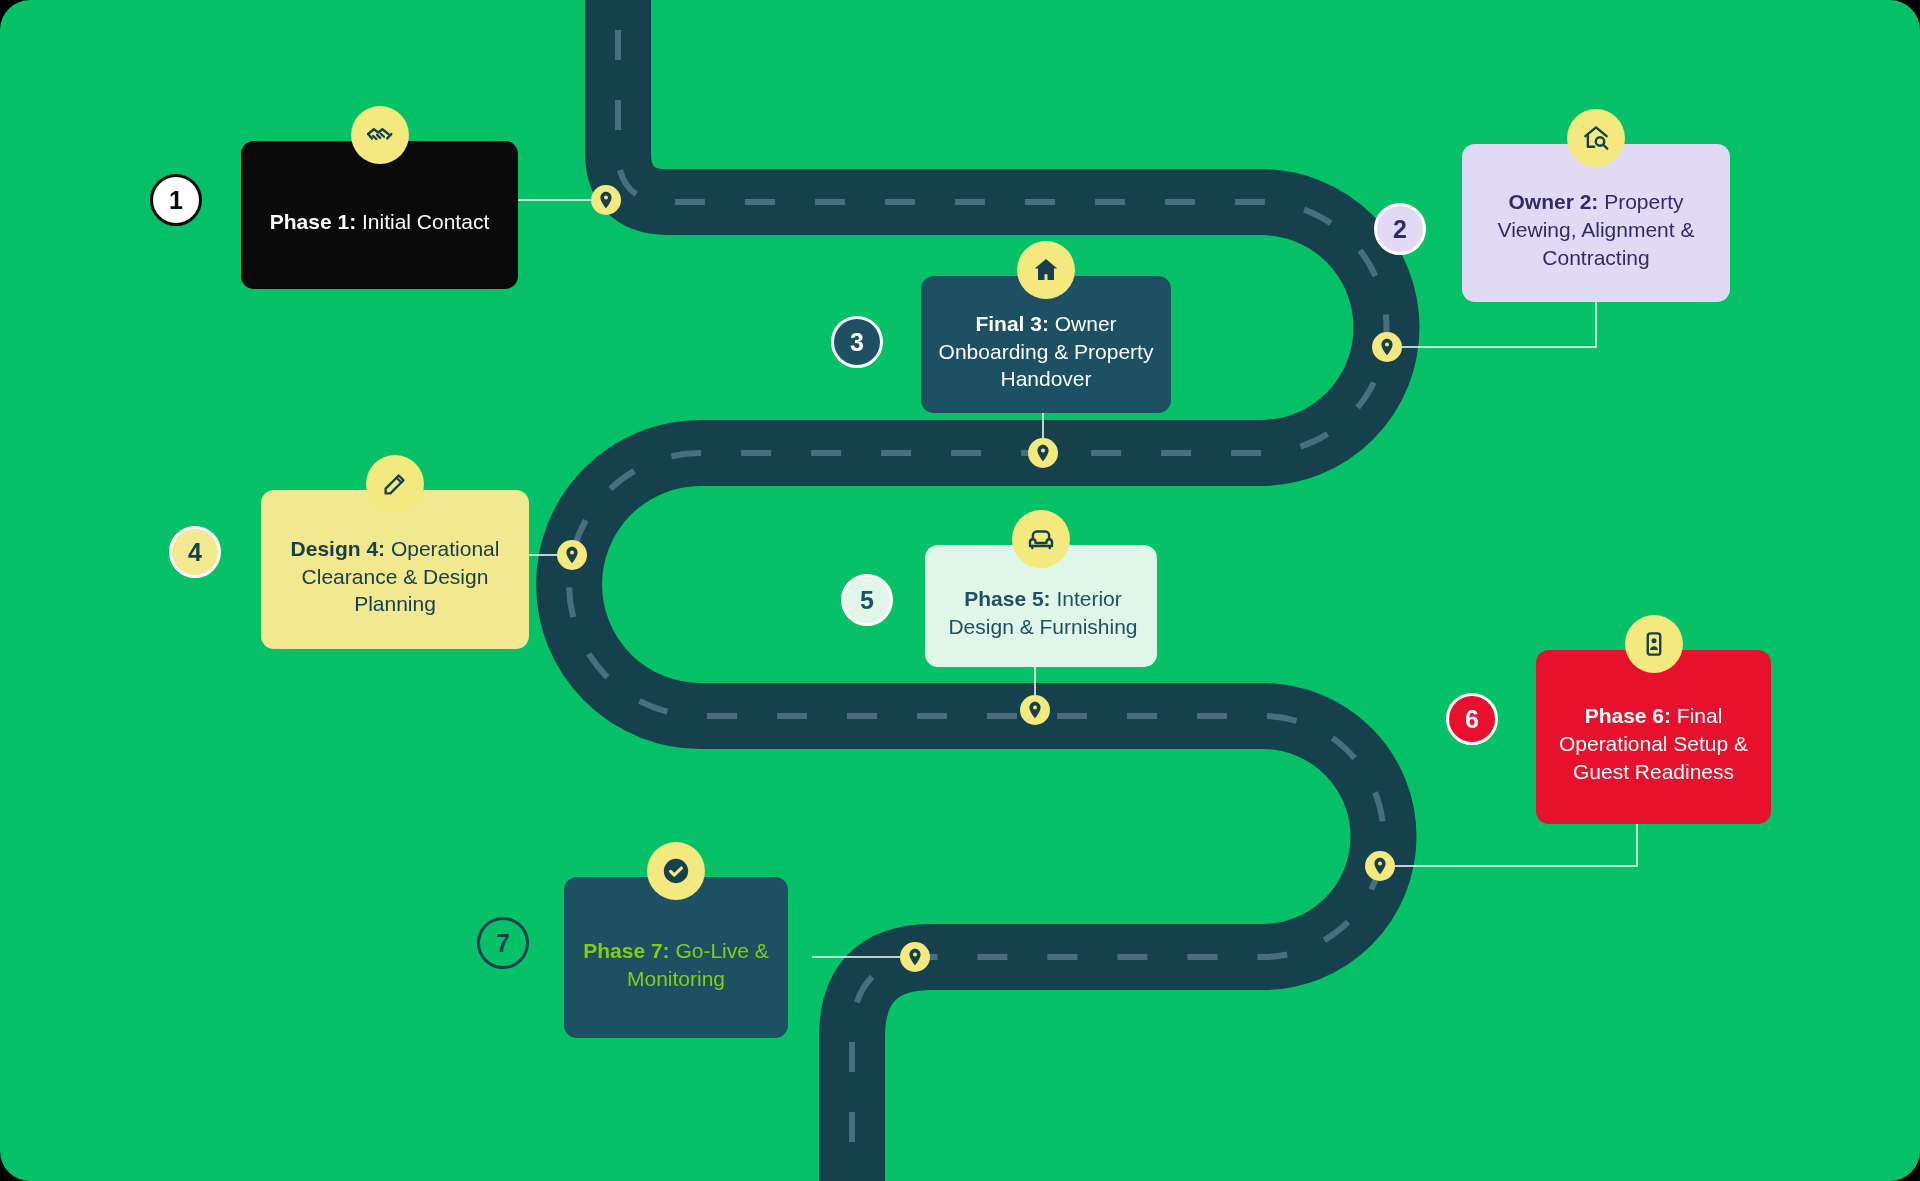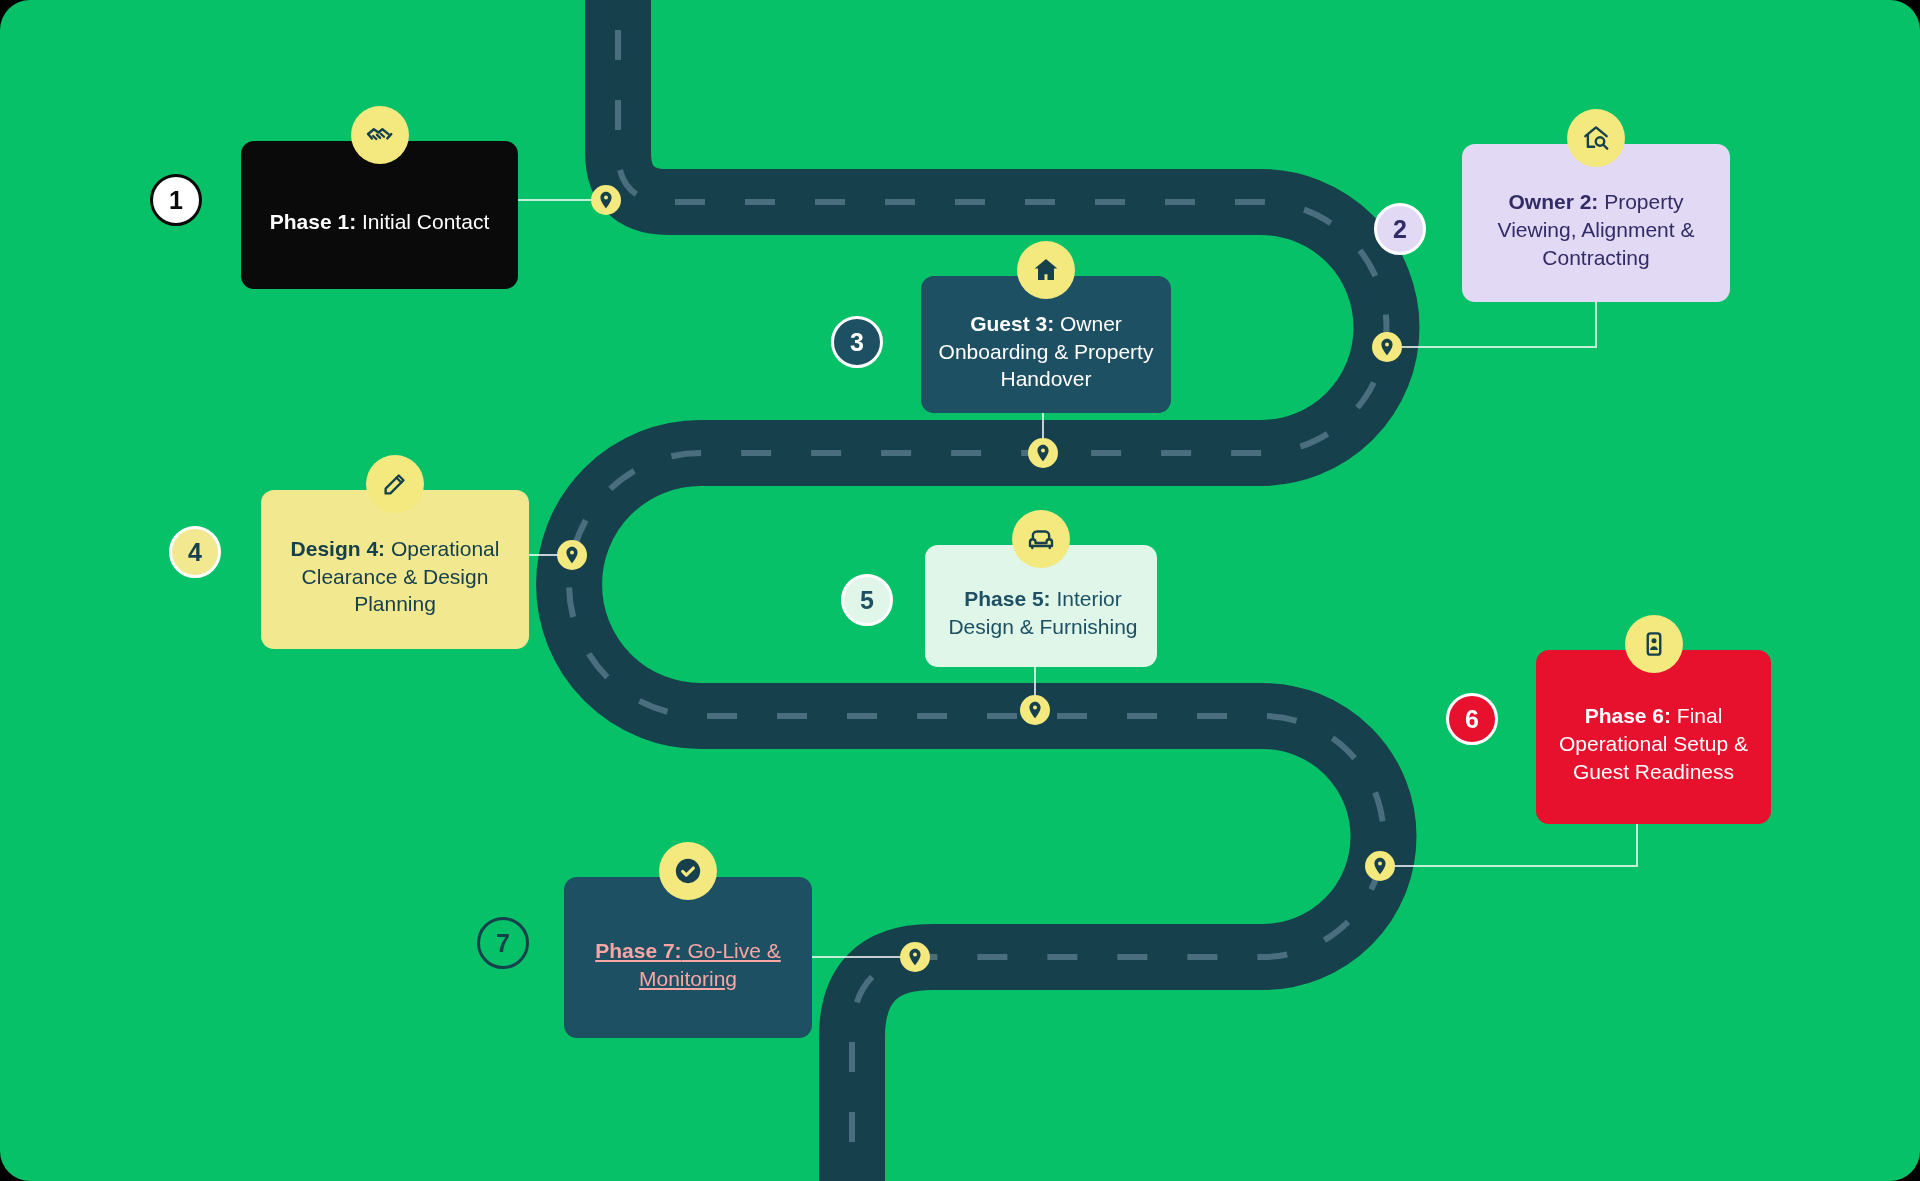--- a/index.html
+++ b/index.html
@@ -89,21 +89,21 @@
     </div>
     <p class="card-title"><b>Owner 2:</b><span> Property Viewing, Alignment &amp; Contracting</span></p>
   </div>
 
   <div class="card" style="left: 921px; top: 276px; width: 250px; height: 137px; background: rgb(28, 80, 98); color: rgb(255, 255, 255);">
     <div class="icon-circle">
       <svg viewBox="0 0 24 24" width="30" height="30" aria-hidden="true">
         <path d="M12 3.2L3 10.8h2.6V20h5.2v-4.6h2.4V20h5.2v-9.2H21L12 3.2z" fill="#17404D"></path>
       </svg>
     </div>
-    <p class="card-title"><b>Guest 3:</b><span> Owner Onboarding &amp; Property Handover</span></p>
+    <p class="card-title"><b>Final 3:</b><span> Owner Onboarding &amp; Property Handover</span></p>
   </div>
 
   <div class="card" style="left: 261px; top: 490px; width: 268px; height: 159px; background: rgb(242, 232, 143); color: rgb(23, 64, 77);">
     <div class="icon-circle">
       <svg viewBox="0 0 24 24" width="30" height="30" aria-hidden="true">
         <g fill="none" stroke="#17404D" stroke-width="1.9" stroke-linecap="round" stroke-linejoin="round">
           <path d="M4.5 19.5v-3.8L15 5.2l3.8 3.8L8.3 19.5H4.5z"></path>
           <path d="M13.2 7l3.8 3.8"></path>
         </g>
       </svg>
@@ -128,21 +128,21 @@
     <div class="icon-circle">
       <svg viewBox="0 0 24 24" width="30" height="30" aria-hidden="true">
         <rect x="7" y="3.5" width="10" height="17" rx="2.2" fill="none" stroke="#17404D" stroke-width="1.9"></rect>
         <circle cx="12" cy="9.3" r="2" fill="#17404D"></circle>
         <path d="M8.7 16.8c.5-2.1 1.7-3.1 3.3-3.1s2.8 1 3.3 3.1z" fill="#17404D"></path>
       </svg>
     </div>
     <p class="card-title"><b>Phase 6:</b><span> Final Operational Setup &amp; Guest Readiness</span></p>
   </div>
 
-  <div class="card" style="left: 564px; top: 877px; width: 248px; height: 161px; background: rgb(28, 80, 98); color: #fca5a5; text-decoration: underline;">
+  <div class="card" style="left: 564px; top: 877px; width: 224px; height: 161px; background: rgb(28, 80, 98); color: #84cc16;">
     <div class="icon-circle">
       <svg viewBox="0 0 24 24" width="34" height="34" aria-hidden="true">
         <circle cx="12" cy="12" r="8.6" fill="#17404D"></circle>
         <path d="M8.2 12.3l2.6 2.6 5-5" fill="none" stroke="#F3E97E" stroke-width="2.2" stroke-linecap="round" stroke-linejoin="round"></path>
       </svg>
     </div>
     <p class="card-title"><b>Phase 7:</b><span> Go-Live &amp; Monitoring</span></p>
   </div>
 
   <div class="badge" style="left: 150px; top: 174px; background: rgb(255, 255, 255); color: rgb(10, 10, 10); border-color: rgb(10, 10, 10);">

